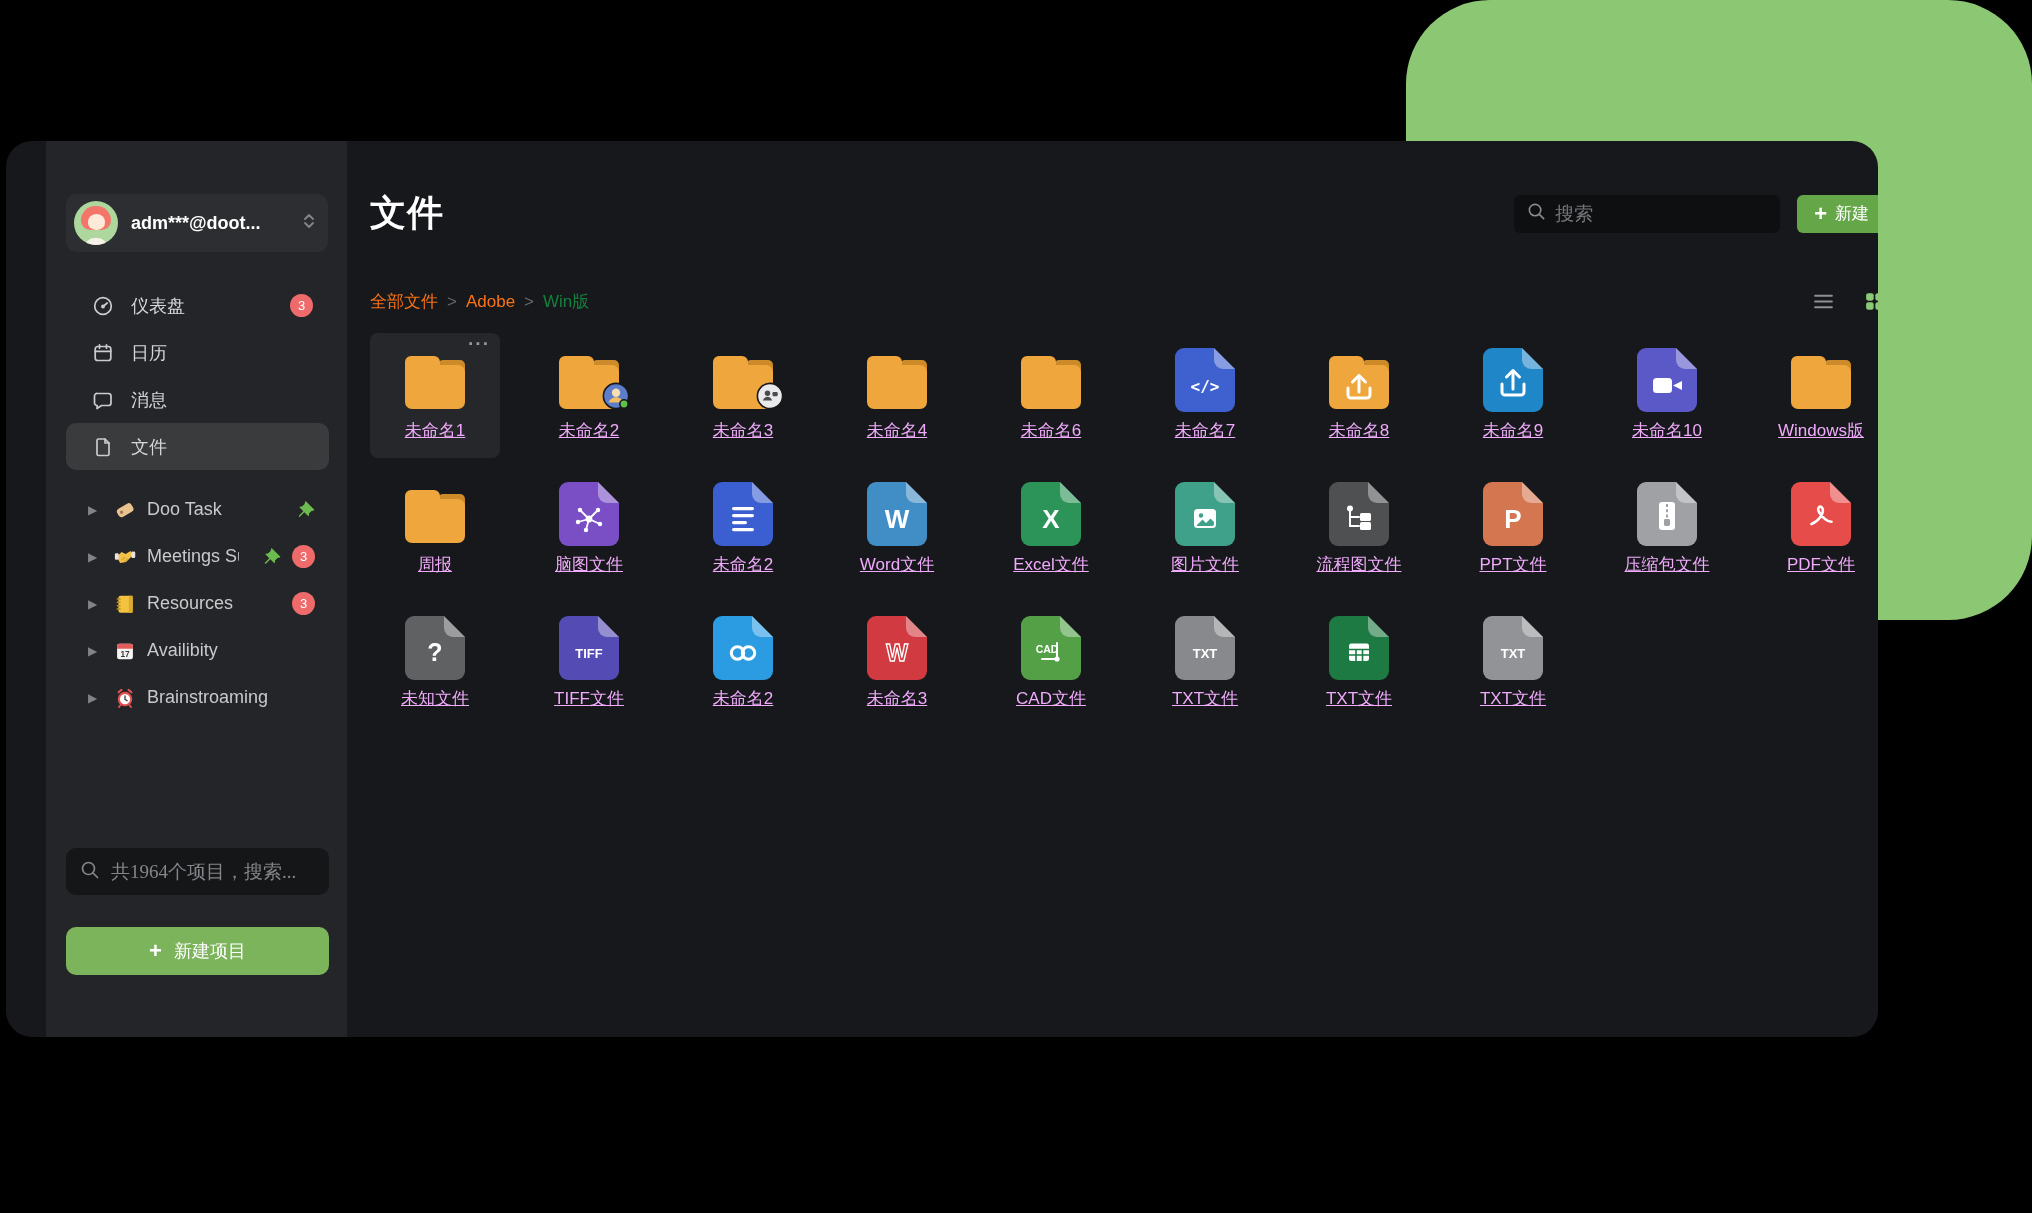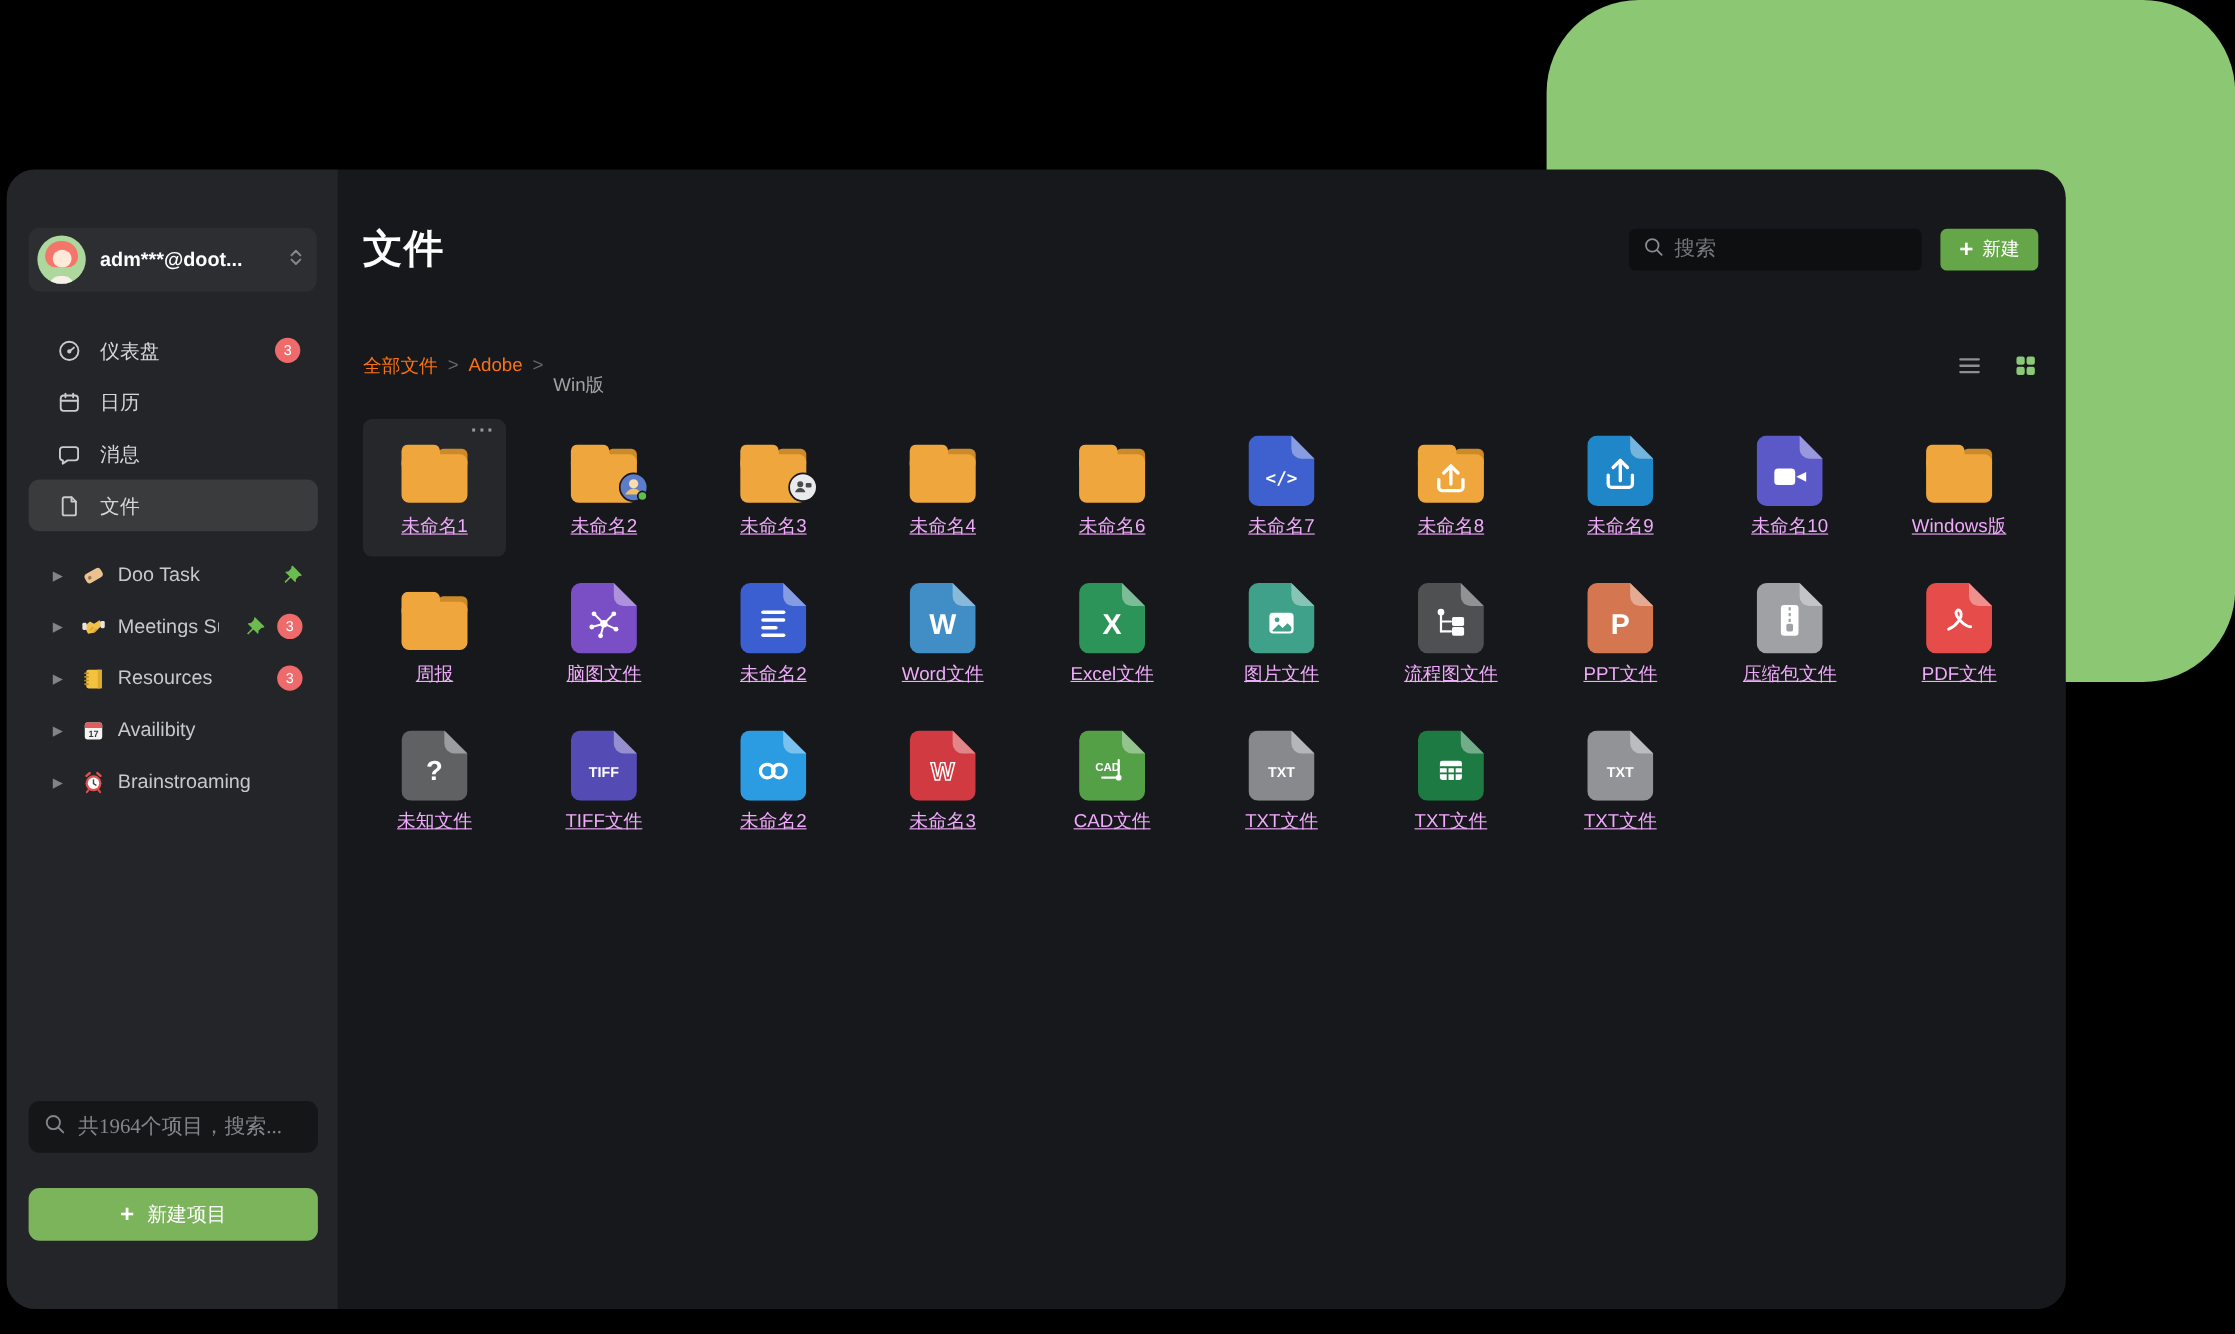--- a/index.html
+++ b/index.html
@@ -1,21 +1,21 @@
 <!DOCTYPE html>
 <html><head>
 <meta charset="utf-8">
 <style>
   * { margin:0; padding:0; box-sizing:border-box; }
   html,body { width:2032px; height:1213px; background:#000; overflow:hidden;
     font-family:"Liberation Sans","DejaVu Sans",sans-serif; }
   .blob { position:absolute; top:0; right:0; width:626px; height:620px;
     background:#8cc873; border-radius:84px; }
-  .window { position:absolute; left:6px; top:154px; width:1872px; height:1036px;
-    background:#17181b; border-radius:26px; display:flex; overflow:hidden; }
+  .window { position:absolute; left:6px; top:141px; width:1872px; height:896px;
+    background:#17181b; border-radius:26px; display:flex; overflow:hidden;padding-left:40px; }
 
   
   .sidebar { width:301px; flex-shrink:0; background:#242528; display:flex; flex-direction:column; }
   .chip { margin:53px 19px 0 20px; height:58px; background:#2c2e31; border-radius:10px;
     display:flex; align-items:center; padding:0 10px 0 8px; cursor:pointer; }
   .avatar { width:44px; height:44px; border-radius:50%; background:#aed79e; position:relative; overflow:hidden; flex-shrink:0; }
   .avatar .hair { position:absolute; top:5px; left:7px; width:30px; height:24px; background:#f4756a; border-radius:15px 15px 10px 10px; }
   .avatar .face { position:absolute; top:13px; left:14px; width:17px; height:16px; background:#ffe9d9; border-radius:50% 50% 46% 46%; }
   .avatar .body { position:absolute; bottom:-5px; left:11px; width:22px; height:12px; background:#f6f0e7; border-radius:9px 9px 0 0; }
   .chip-name { margin-left:13px; color:#fff; font-weight:bold; font-size:18px; flex:1;
@@ -50,21 +50,21 @@
   .page-title { color:#fff; font-size:36px; font-weight:bold; letter-spacing:1px; }
   .main-header .grow { flex:1; }
   .hsearch { width:266px; height:38px; background:#0e0f11; border-radius:6px;
     display:flex; align-items:center; gap:9px; padding:0 13px; }
   .new-btn { margin-left:17px; height:38px; padding:0 17px; background:#65a748; border:none;
     border-radius:6px; color:#fff; font-size:17px; display:flex; align-items:center; gap:8px;
     cursor:pointer; font-family:inherit; }
   .crumbs-row { display:flex; align-items:center; margin-top:52px; font-size:17px; }
   .crumb-link { color:#f97316; cursor:pointer; }
   .crumb-sep { color:#66686a; margin:0 9px; }
-  .crumb-cur { color:#a3a3a3;margin-top:35px; }
+  .crumb-cur { color:#15803d; }
   .view-toggles { display:flex; align-items:center; gap:28px; }
   .view-toggles span { cursor:pointer; display:flex; }
 
   .grid { margin-top:20px; display:grid; grid-template-columns:repeat(10,130px);
     column-gap:24px; row-gap:9px; }
   .tile { width:130px; height:125px; border-radius:8px; position:relative; display:flex;
     flex-direction:column; align-items:center; padding-top:13px; cursor:pointer; }
   .tile.selected { background:#26272b; }
   .tile .menu { position:absolute; top:0px; right:10px; color:#96979a; font-size:19px;
     letter-spacing:1px; font-weight:bold; }

